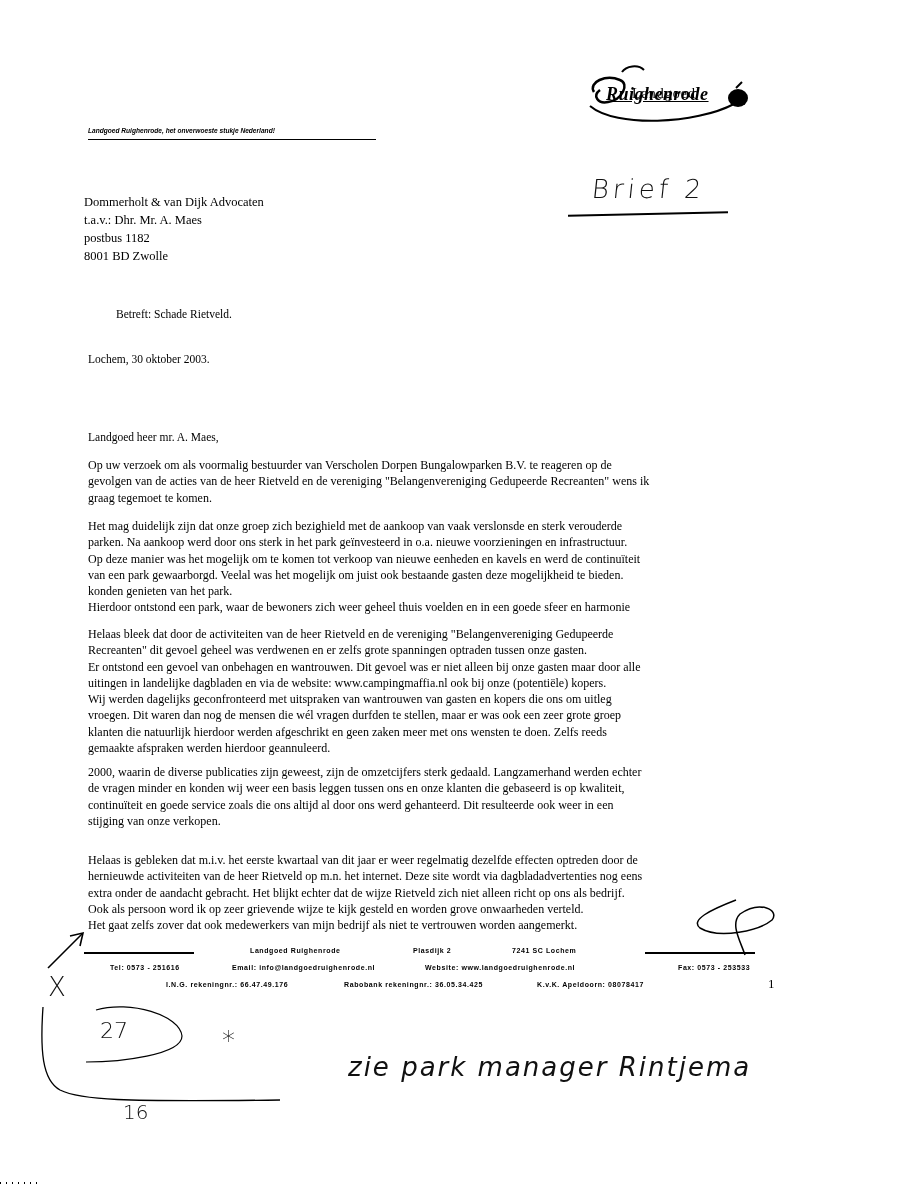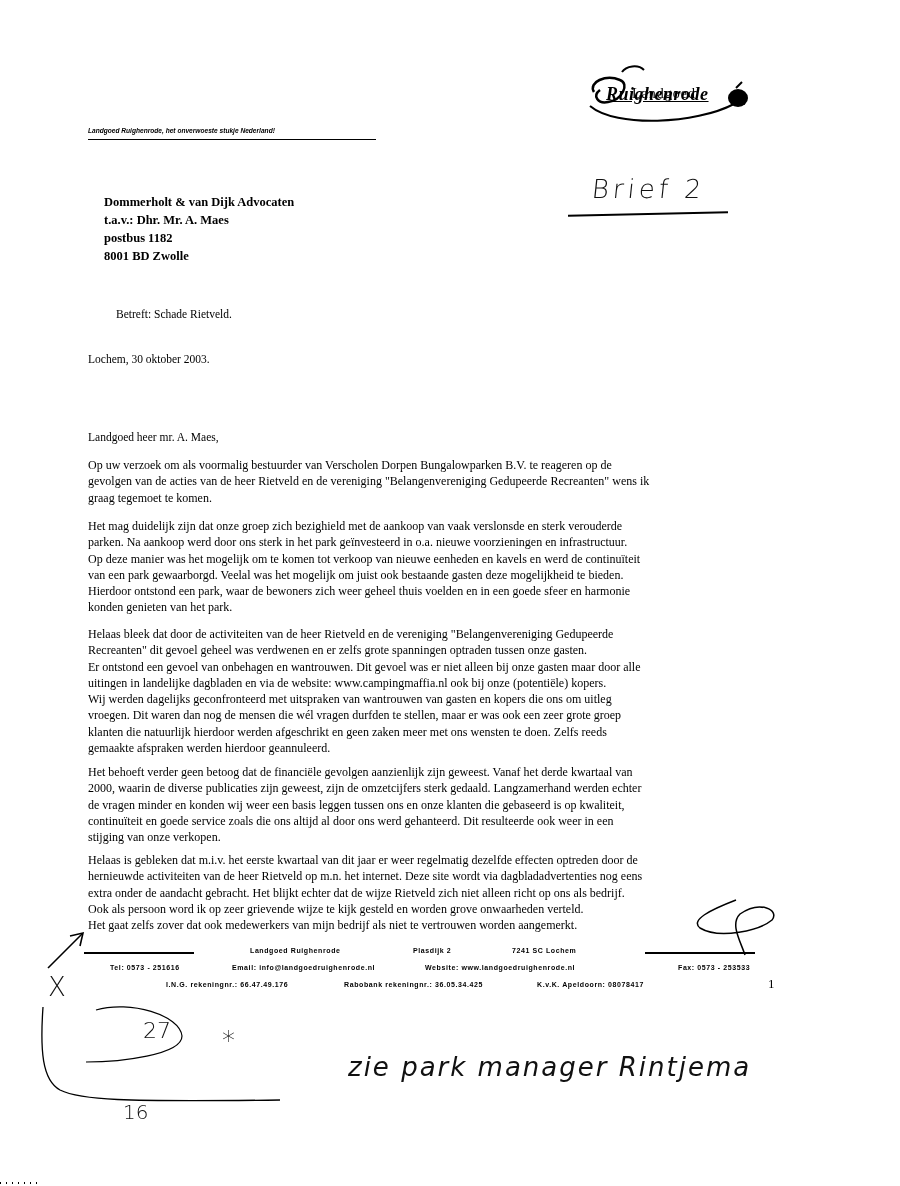--- a/index.html
+++ b/index.html
@@ -3,33 +3,33 @@
 <meta charset="utf-8">
 <style>
   html, body { margin: 0; padding: 0; background: #ffffff; }
   body { width: 900px; height: 1186px; position: relative; overflow: hidden; font-family: "Liberation Serif", serif; color: #000; }
   .abs { position: absolute; }
   .logo { left: 586px; top: 62px; width: 170px; height: 70px; }
   .logo-text-top { position: absolute; left: 46px; top: 24px; font-family: "Liberation Serif", serif; font-weight: normal; font-size: 14px; letter-spacing: 1px; }
   .logo-text-main { position: absolute; left: 20px; top: 22px; font-family: "Liberation Serif", serif; font-weight: bold; font-style: italic; font-size: 18px; letter-spacing: 0.5px; text-decoration: underline; }
   .tagline { left: 88px; top: 127px; width: 290px; font-family: "Liberation Sans", sans-serif; font-style: italic; font-weight: bold; font-size: 6.6px; white-space: nowrap; }
   .tagline-rule { left: 88px; top: 139px; width: 288px; height: 1px; background: #000; }
-  .addr { left: 104px; top: 193px; font-weight: bold; font-size: 12.5px; line-height: 18px; }
+  .addr { left: 84px; top: 193px; font-weight: normal; font-size: 12.5px; line-height: 18px; }
   .handnote { font-family: "DejaVu Sans", sans-serif; font-weight: 200; color: #111; }
   .brief { left: 592px; top: 174px; font-size: 26px; letter-spacing: 4px; transform: skewX(-6deg); }
   .brief-rule { left: 568px; top: 213px; width: 160px; height: 2px; background: #000; transform: rotate(-1.3deg); }
   .line { left: 88px; font-size: 11.5px; white-space: nowrap; }
   .para { left: 88px; width: 700px; font-size: 12px; line-height: 16.3px; }
   .para div { white-space: nowrap; }
   .footer { font-family: "Liberation Sans", sans-serif; font-size: 7px; font-weight: bold; letter-spacing: 0.6px; white-space: nowrap; }
   .footer-rule { height: 2px; background: #000; }
   .pagenum { left: 768px; top: 976px; font-size: 13px; }
   .dots { left: 0px; top: 1182px; width: 40px; height: 2px; background-image: repeating-linear-gradient(90deg, #000 0 1px, transparent 1px 6px); }
   svg.scribble { position: absolute; left: 0; top: 0; width: 900px; height: 1186px; pointer-events: none; }
-  .hand-27 { left: 100px; top: 1018px; font-size: 22px; margin-left: 43px; }
+  .hand-27 { left: 100px; top: 1018px; font-size: 22px; }
   .hand-16 { left: 123px; top: 1100px; font-size: 20px; }
   .hand-x { left: 48px; top: 972px; font-size: 26px; }
   .hand-note { left: 348px; top: 1052px; font-size: 26px; letter-spacing: 2px; font-style: italic; }
   .star { left: 222px; top: 1026px; font-size: 26px; }
 </style>
 </head>
 <body>
 
 <div class="abs logo">
   <svg width="170" height="70" viewBox="0 0 170 70" style="position:absolute;left:0;top:0;">
@@ -64,37 +64,36 @@
   <div>Op uw verzoek om als voormalig bestuurder van Verscholen Dorpen Bungalowparken B.V. te reageren op de</div>
   <div>gevolgen van de acties van de heer Rietveld en de vereniging "Belangenvereniging Gedupeerde Recreanten" wens ik</div>
   <div>graag tegemoet te komen.</div>
 </div>
 
 <div class="abs para" style="top:518px;">
   <div>Het mag duidelijk zijn dat onze groep zich bezighield met de aankoop van vaak verslonsde en sterk verouderde</div>
   <div>parken. Na aankoop werd door ons sterk in het park geïnvesteerd in o.a. nieuwe voorzieningen en infrastructuur.</div>
   <div>Op deze manier was het mogelijk om te komen tot verkoop van nieuwe eenheden en kavels en werd de continuïteit</div>
   <div>van een park gewaarborgd. Veelal was het mogelijk om juist ook bestaande gasten deze mogelijkheid te bieden.</div>
+  <div>konden genieten van het park.</div>
   <div>Hierdoor ontstond een park, waar de bewoners zich weer geheel thuis voelden en in een goede sfeer en harmonie</div>
-  <div>konden genieten van het park.</div>
 </div>
 
 <div class="abs para" style="top:626px;">
   <div>Helaas bleek dat door de activiteiten van de heer Rietveld en de vereniging "Belangenvereniging Gedupeerde</div>
   <div>Recreanten" dit gevoel geheel was verdwenen en er zelfs grote spanningen optraden tussen onze gasten.</div>
   <div>Er ontstond een gevoel van onbehagen en wantrouwen. Dit gevoel was er niet alleen bij onze gasten maar door alle</div>
   <div>uitingen in landelijke dagbladen en via de website: www.campingmaffia.nl ook bij onze (potentiële) kopers.</div>
   <div>Wij werden dagelijks geconfronteerd met uitspraken van wantrouwen van gasten en kopers die ons om uitleg</div>
   <div>vroegen. Dit waren dan nog de mensen die wél vragen durfden te stellen, maar er was ook een zeer grote groep</div>
   <div>klanten die natuurlijk hierdoor werden afgeschrikt en geen zaken meer met ons wensten te doen. Zelfs reeds</div>
   <div>gemaakte afspraken werden hierdoor geannuleerd.</div>
 </div>
 
 <div class="abs para" style="top:764px;">
-  <div>Het behoeft verder geen betoog dat de financiële gevolgen aanzienlijk zijn geweest. Vanaf het derde kwartaal van</div>
   <div>2000, waarin de diverse publicaties zijn geweest, zijn de omzetcijfers sterk gedaald. Langzamerhand werden echter</div>
   <div>de vragen minder en konden wij weer een basis leggen tussen ons en onze klanten die gebaseerd is op kwaliteit,</div>
   <div>continuïteit en goede service zoals die ons altijd al door ons werd gehanteerd. Dit resulteerde ook weer in een</div>
   <div>stijging van onze verkopen.</div>
 </div>
 
 <div class="abs para" style="top:852px;">
   <div>Helaas is gebleken dat m.i.v. het eerste kwartaal van dit jaar er weer regelmatig dezelfde effecten optreden door de</div>
   <div>hernieuwde activiteiten van de heer Rietveld op m.n. het internet. Deze site wordt via dagbladadvertenties nog eens</div>
   <div>extra onder de aandacht gebracht. Het blijkt echter dat de wijze Rietveld zich niet alleen richt op ons als bedrijf.</div>

